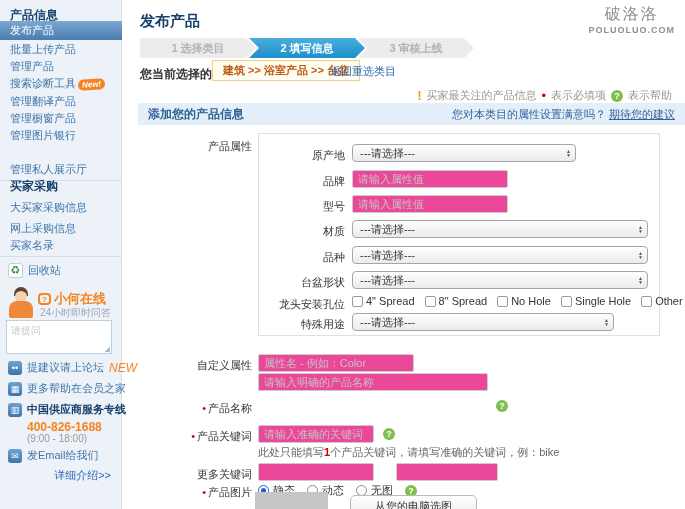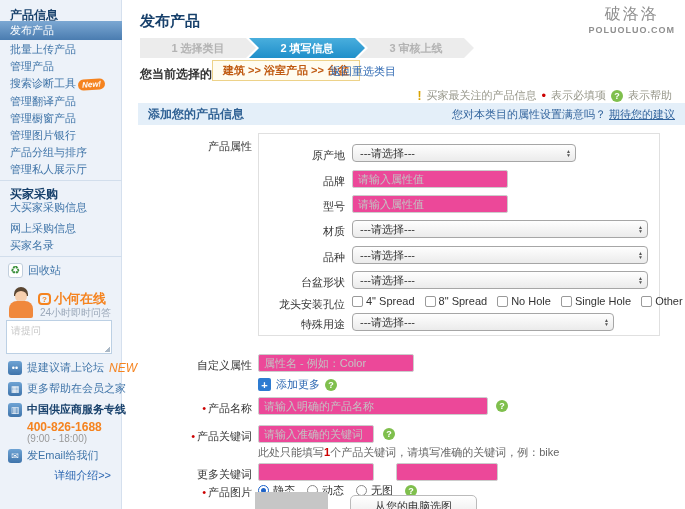--- a/index.html
+++ b/index.html
@@ -138,25 +138,24 @@
 
     <div class="sb-item-active" style="top:21px">发布产品</div>
     <div class="sb-item" style="top:42px">批量上传产品</div>
     <div class="sb-item" style="top:59px">管理产品</div>
     <div class="sb-item" style="top:76px">
       <span>搜索诊断工具</span><span class="badge-new">New!</span>
     </div>
     <div class="sb-item" style="top:94px">管理翻译产品</div>
     <div class="sb-item" style="top:111px">管理橱窗产品</div>
     <div class="sb-item" style="top:128px">管理图片银行</div>
-    <div class="sb-item" style="top:145px">产品分组与排序</div>
     <div class="sb-item" style="top:162px">管理私人展示厅</div>
 
     <div class="sb-div" style="top:180px"></div>
-    <div class="sb-title" style="top:186px">买家采购</div>
+    <div class="sb-title" style="top:178px">买家采购</div>
     <div class="sb-item" style="top:200px">大买家采购信息</div>
     <div class="sb-item" style="top:221px">网上采购信息</div>
     <div class="sb-item" style="top:238px">买家名录</div>
 
     <div class="sb-div" style="top:256px"></div>
     <div class="sb-link" style="top:263px">
       <span class="recycle-ic">♻</span>
       <span>回收站</span>
     </div>
 
@@ -311,21 +310,21 @@
   <input class="inp" style="left: 258px; top: 354px; width: 156px;" placeholder="属性名 - 例如：Color">
   <div class="addmore">
     <span class="plus-ic">+</span>
     <span>添加更多</span>
     <span class="qicon">?</span>
   </div>
 
   <div class="lbl-out" style="top:401px">
     <span class="star">•</span><span>产品名称</span>
   </div>
-  <input class="inp" style="left: 258px; top: 397px; width: 230px;" placeholder="请输入明确的产品名称">
+  <input class="inp" style="left: 258px; top: 373px; width: 230px;" placeholder="请输入明确的产品名称">
   <span class="qicon" style="position:absolute;left:496px;top:400px">?</span>
 
   <div class="lbl-out" style="top:429px">
     <span class="star">•</span><span>产品关键词</span>
   </div>
   <input class="inp" style="left: 258px; top: 425px; width: 116px;" placeholder="请输入准确的关键词">
   <span class="qicon" style="position:absolute;left:383px;top:428px">?</span>
   <div class="hint">
     <span>此处只能填写</span><span class="red">1</span><span>个产品关键词，请填写准确的关键词，例：bike</span>
   </div>

